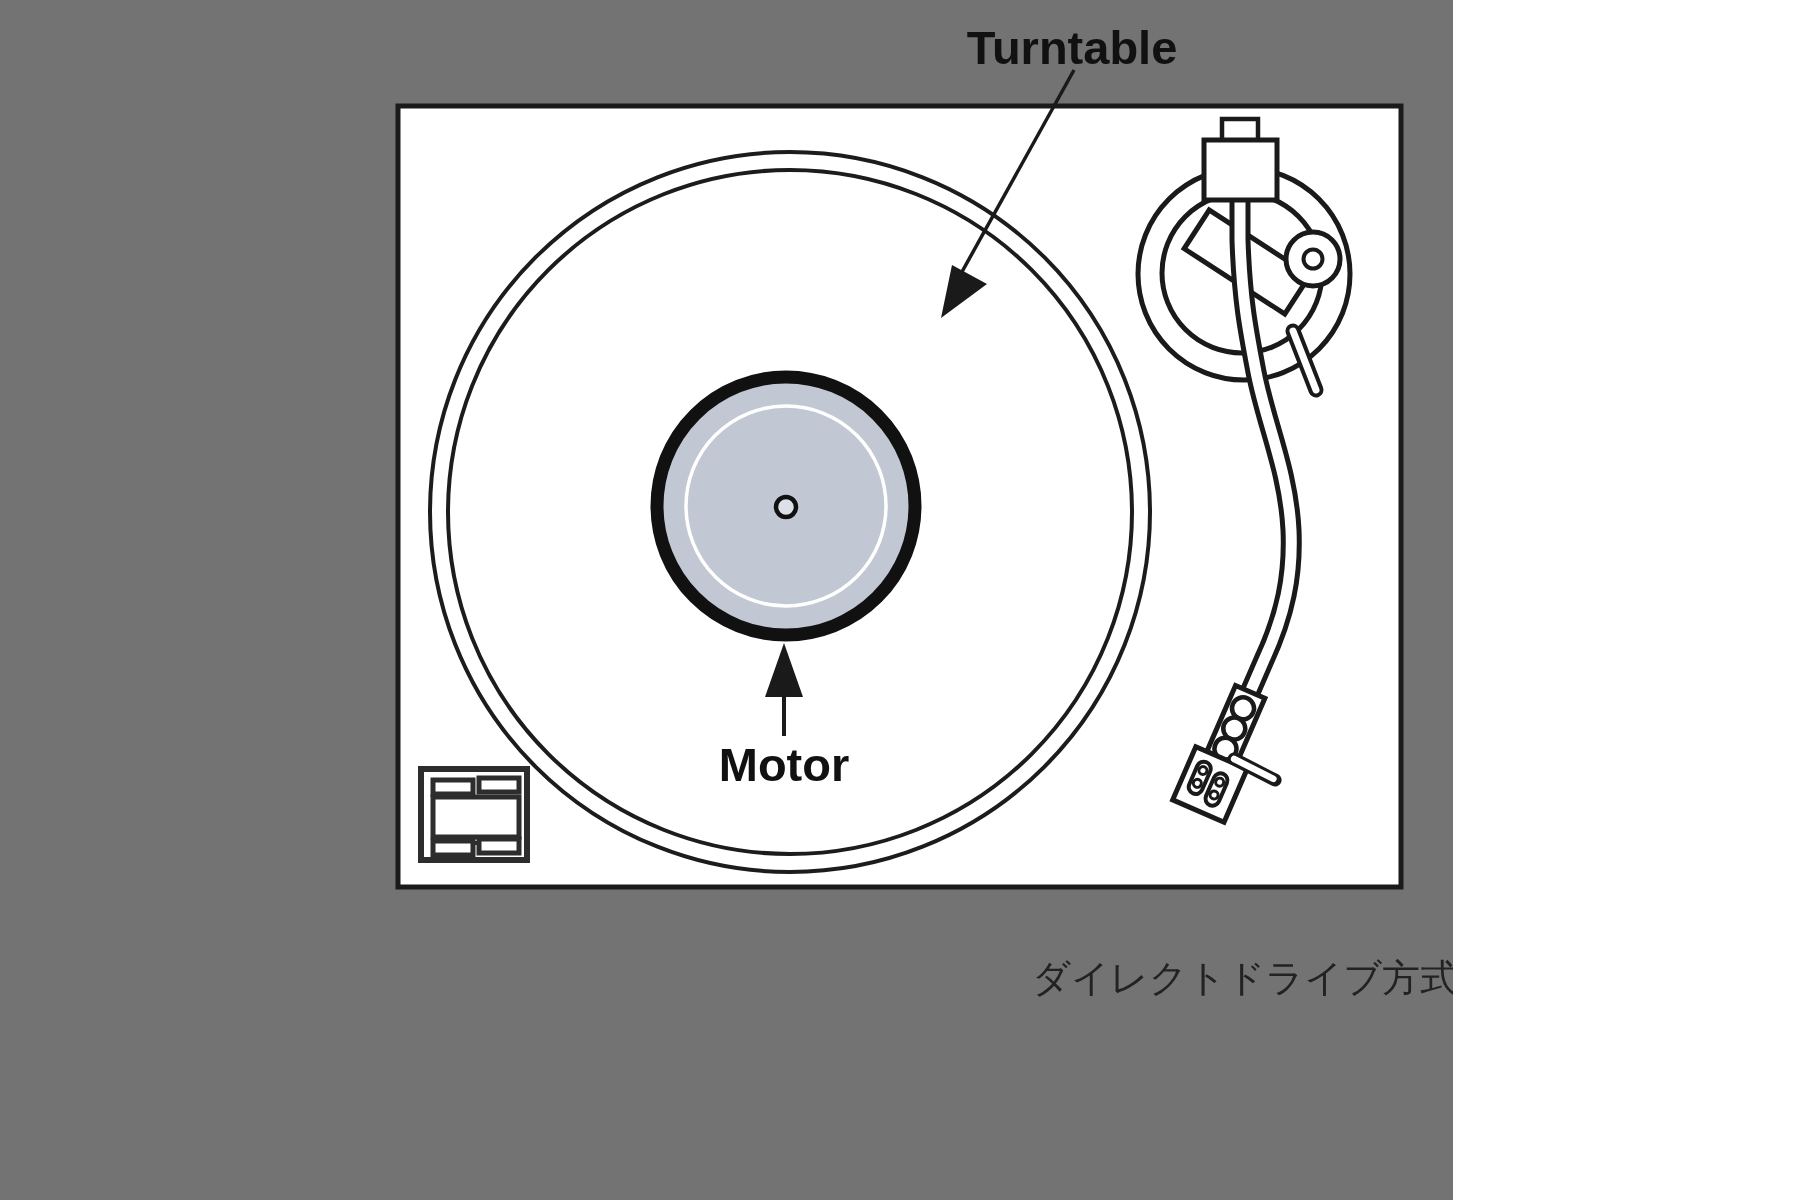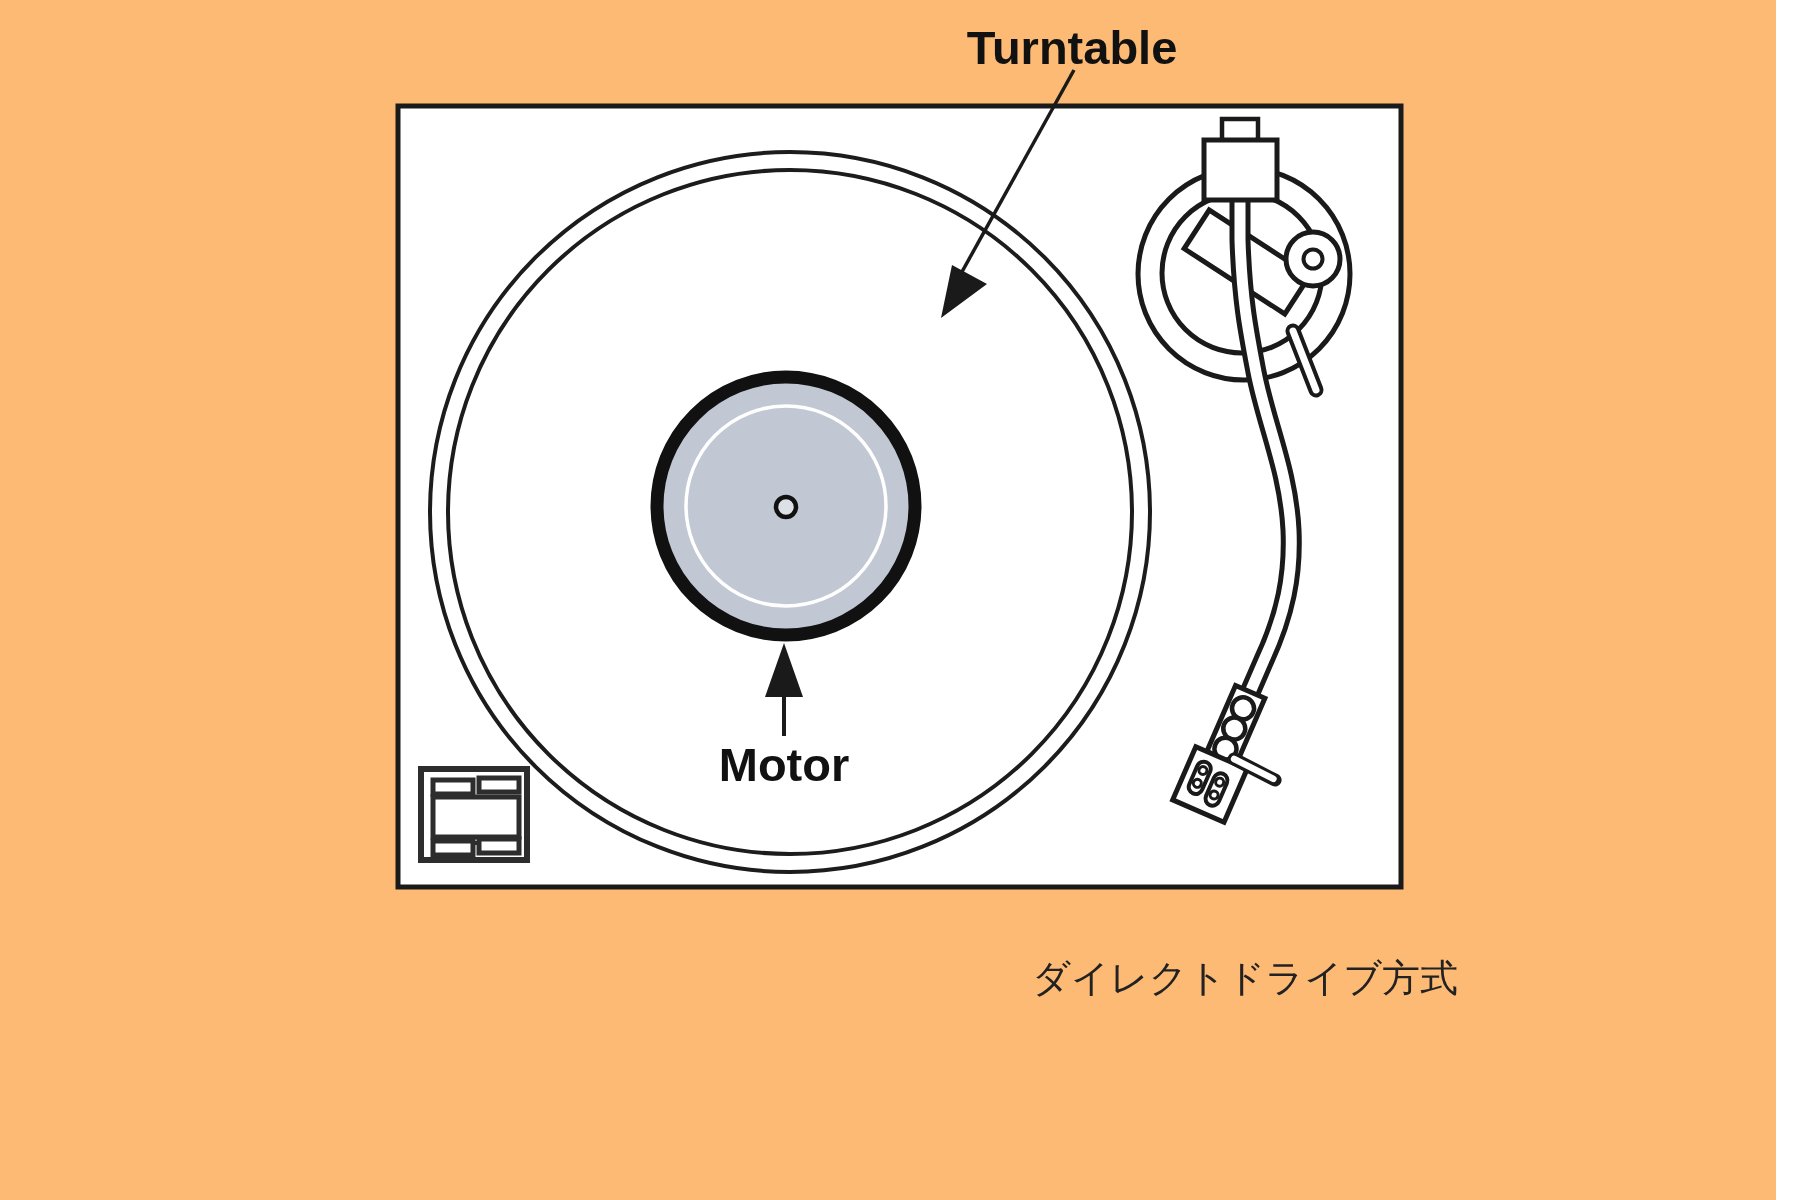--- a/index.html
+++ b/index.html
@@ -1,19 +1,19 @@
 <!DOCTYPE html>
 <html><head>
 <meta charset="utf-8">
 <style>
   html,body{margin:0;padding:0;background:#ffffff;}
   .stage{
     position:relative;
-    width:1776px;height:1200px;
-    background:#fdba74;
+    width:1453px;height:1200px;
+    background:#737373;
     overflow:hidden;
     font-family:"Liberation Sans", sans-serif;
   }
   svg{position:absolute;left:0;top:0;}
   text{font-family:"Liberation Sans", sans-serif;fill:#111;}
   .callout{font-weight:bold;font-size:47px;}
   .caption{font-size:38px;font-weight:400;fill:#222;}
 </style>
 </head>
 <body>

